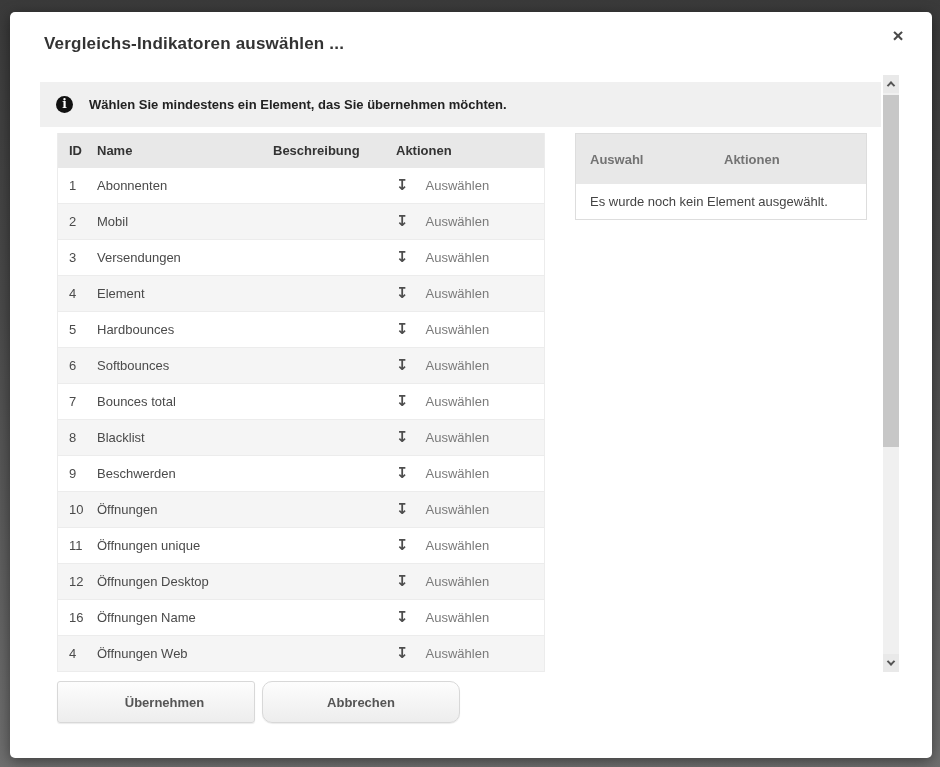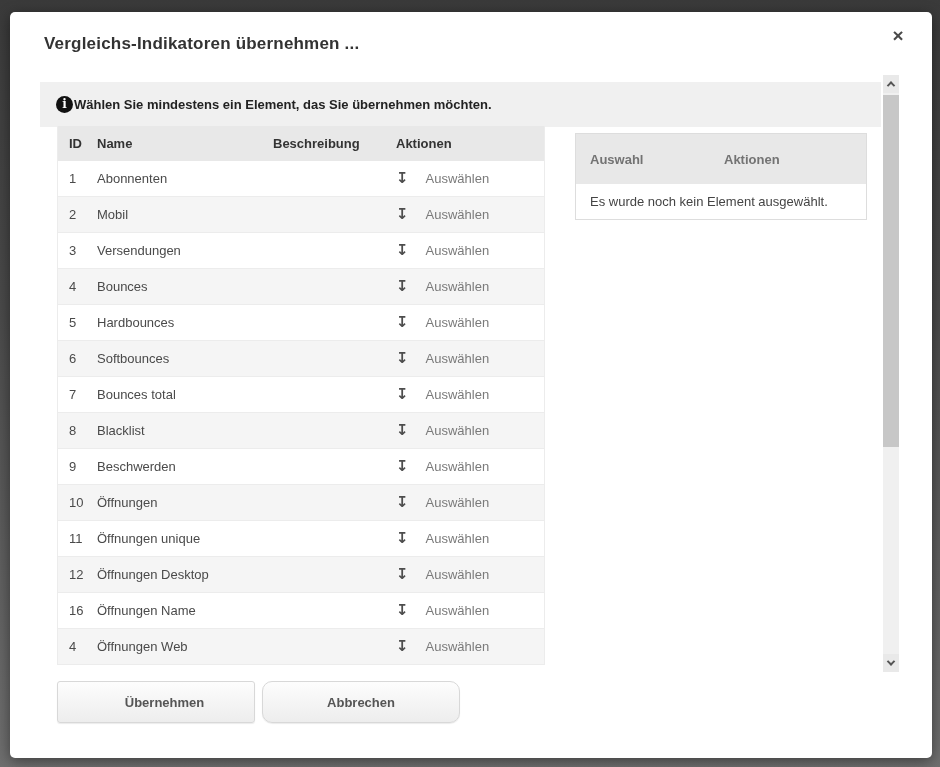--- a/index.html
+++ b/index.html
@@ -25,24 +25,24 @@
   }
   .info-bar {
     position:absolute; left:30px; top:70px; width:841px; height:45px;
     background:#f0f0f0; display:flex; align-items:center; padding-left:16px;
   }
   .info-icon {
     width:17px; height:17px; border-radius:50%; background:#111111;
     color:#ffffff; font-family:"DejaVu Serif",serif; font-weight:bold;
     font-size:12px; line-height:17px; text-align:center; flex:0 0 17px;
   }
-  .info-text { margin-left:1px; font-size:13px; font-weight:bold; color:#222222; }
+  .info-text { margin-left:16px; font-size:13px; font-weight:bold; color:#222222; }
 
   .ind-table {
-    position:absolute; left:47px; top:114px; width:488px;
+    position:absolute; left:47px; top:121px; width:488px;
     border-left:1px solid #ececec; border-right:1px solid #ececec;
     font-size:13px;
   }
   .t-head {
     display:grid; grid-template-columns:28px 176px 123px auto;
     background:#e8e8e8; height:35px; align-items:center;
     padding-left:11px; font-weight:bold; color:#333333;
   }
   .t-row {
     display:grid; grid-template-columns:28px 176px 123px auto;
@@ -99,21 +99,21 @@
     cursor:pointer; box-shadow:0 1px 1px rgba(0,0,0,.08);
   }
   .btn-apply { left:47px;padding-left:17px; }
   .btn-cancel { left:252px;border-radius:10px; }
 </style>
 </head>
 <body>
 
 <div class="modal">
 
-  <div class="modal-title">Vergleichs-Indikatoren übernehmen ...</div>
+  <div class="modal-title">Vergleichs-Indikatoren auswählen ...</div>
   <div class="modal-close">×</div>
 
   <div class="info-bar">
     <span class="info-icon">i</span>
     <span class="info-text">Wählen Sie mindestens ein Element, das Sie übernehmen möchten.</span>
   </div>
 
   <div class="ind-table">
     <div class="t-head">
       <span>ID</span>
@@ -144,21 +144,21 @@
       <span>3</span>
       <span>Versendungen</span>
       <span></span>
       <span class="cell-actions">
         <span class="action-icon">↧</span>
         <span class="action-link">Auswählen</span>
       </span>
     </div>
         <div class="t-row">
       <span>4</span>
-      <span>Bounces</span>
+      <span>Element</span>
       <span></span>
       <span class="cell-actions">
         <span class="action-icon">↧</span>
         <span class="action-link">Auswählen</span>
       </span>
     </div>
         <div class="t-row">
       <span>5</span>
       <span>Hardbounces</span>
       <span></span>

